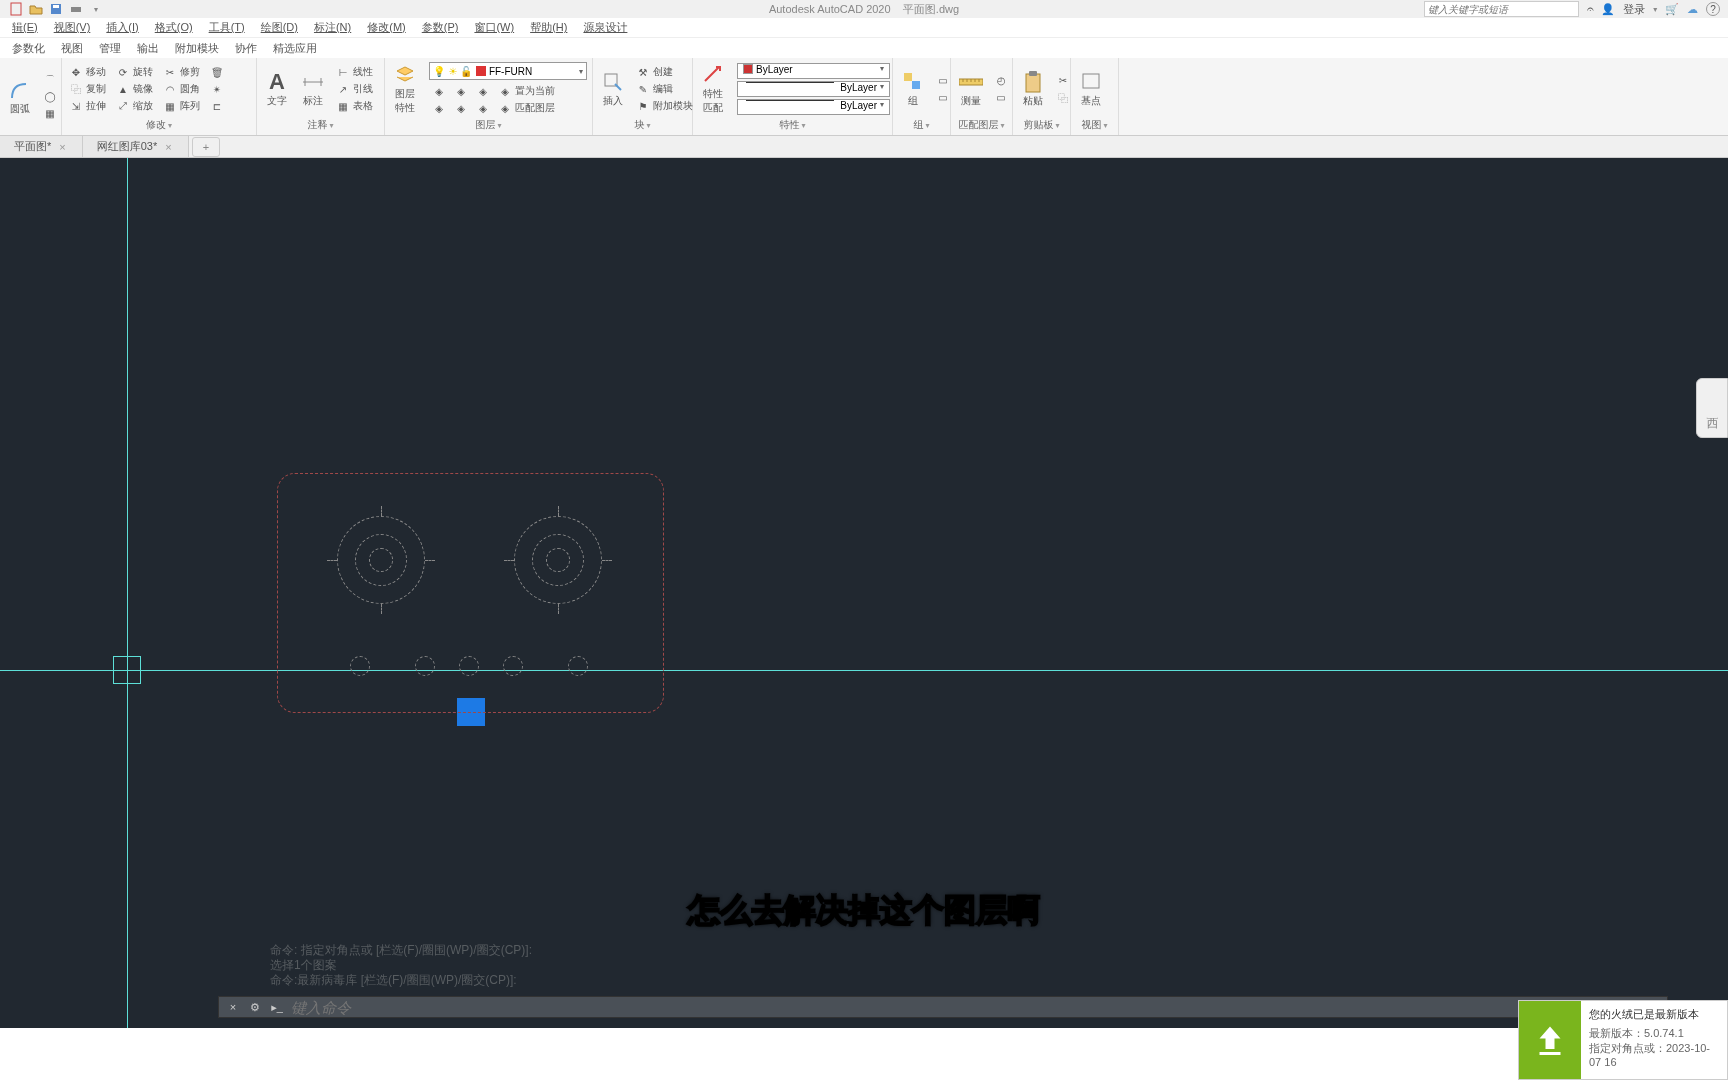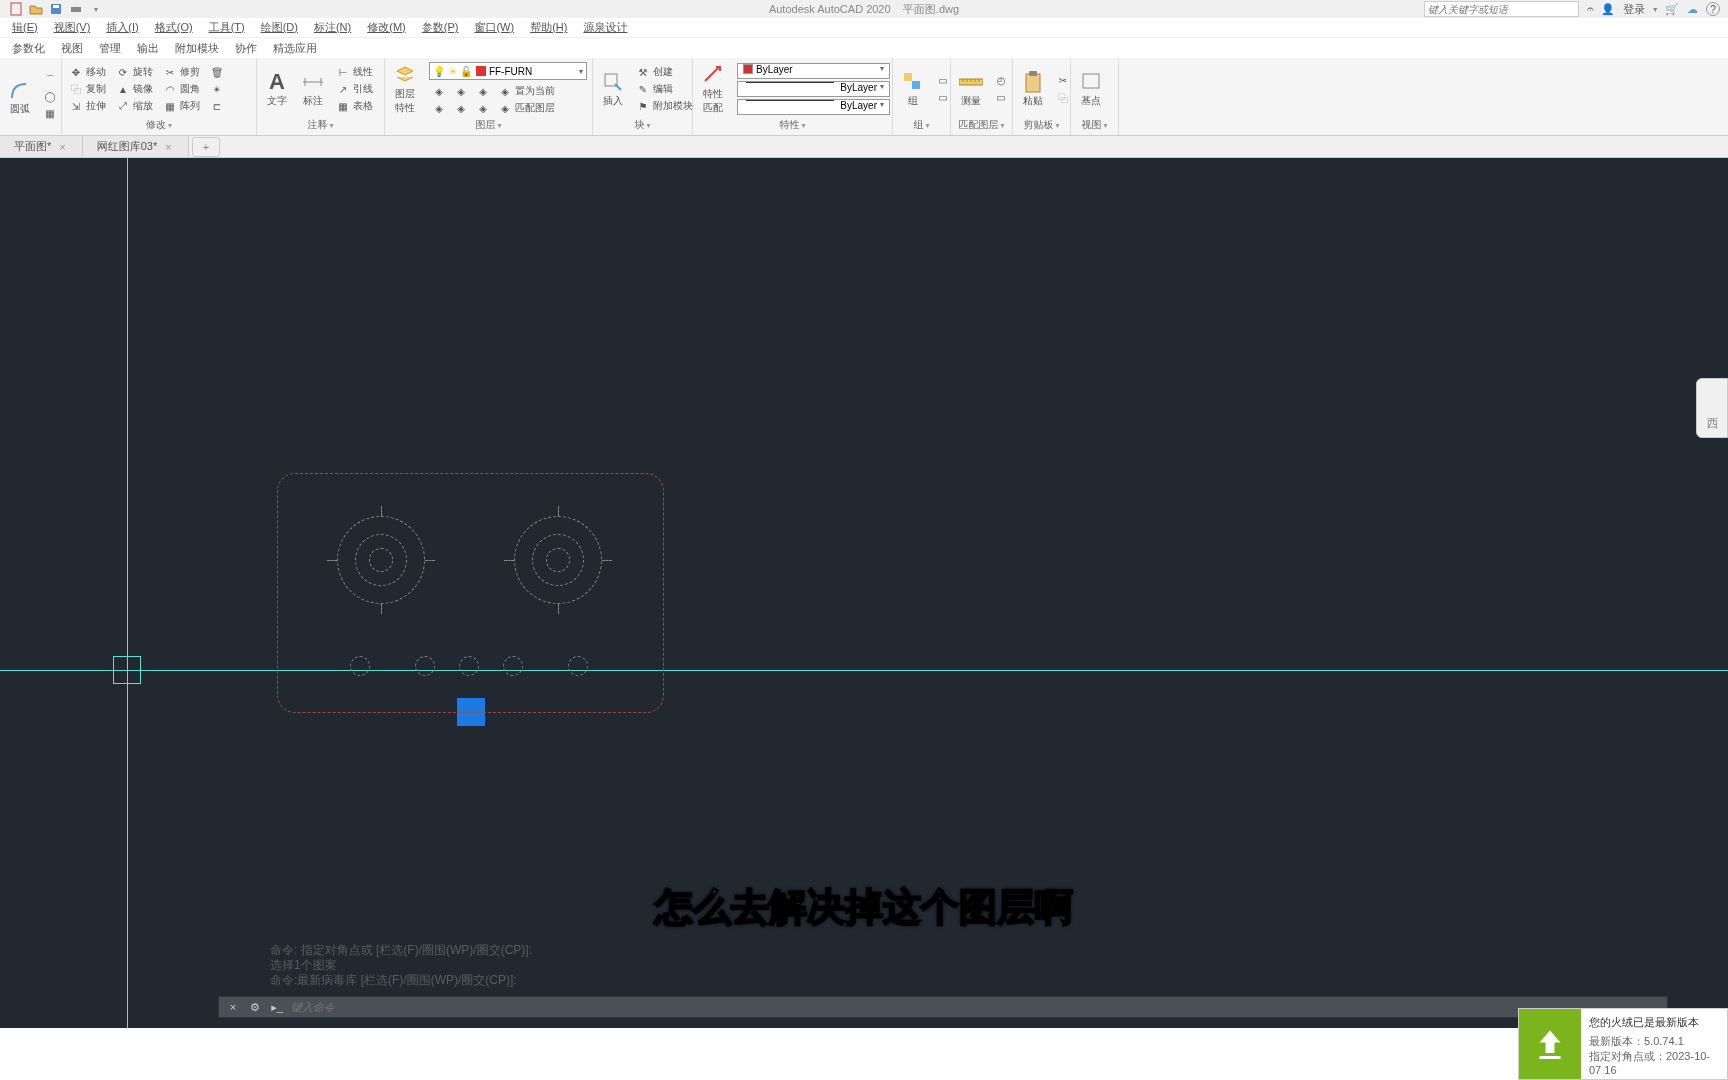--- a/index.html
+++ b/index.html
@@ -53,28 +53,28 @@
 .drawing-rect { position: absolute; border: 1px dashed #a04848; border-radius: 18px; left: 277px; top: 315px; width: 387px; height: 240px; }
 .burner { position: absolute; width: 88px; height: 88px; }
 .burner .c1 { position: absolute; inset: 0; border: 1px dashed #888; border-radius: 50%; }
 .burner .c2 { position: absolute; inset: 18px; border: 1px dashed #888; border-radius: 50%; }
 .burner .c3 { position: absolute; inset: 32px; border: 1px dashed #888; border-radius: 50%; }
 .burner .tick { position:absolute; width:1px; height:10px; border-left:1px dashed #888; left:50%; }
 .knob { position: absolute; width: 20px; height: 20px; border: 1px dashed #888; border-radius: 50%; top: 498px; }
 
 .side-badge { position:absolute; right:0; top:220px; width:32px; height:60px; background:#f0f0f0; border:1px solid #ccc; border-radius:6px 0 0 6px; display:flex; align-items:center; justify-content:center; font-size:12px; color:#888; writing-mode:vertical-rl;}
 
-.subtitle { position: absolute; bottom: 95px; left: 50%; transform: translateX(-50%); font-size: 38px; font-weight: bold; color: #fff; -webkit-text-stroke: 2px #000; text-shadow: 0 0 4px #000; }
+.subtitle { position: absolute; bottom: 95px; left: 50%; transform: translateX(-50%); font-size: 32px; font-weight: bold; color: #fff; -webkit-text-stroke: 2px #000; text-shadow: 0 0 4px #000; }
 
 .cmd-hint { position: absolute; bottom: 40px; left: 270px; color: #575c60; font-size: 12px; line-height: 15px; }
 .command-line { position: absolute; bottom: 10px; left: 218px; right: 60px; height: 22px; background: #4a5057; border: 1px solid #333; display: flex; align-items: center; gap: 6px; padding: 0 6px; }
 .command-line .cmd-btn { width: 16px; height: 16px; color: #ccc; font-size: 11px; display:flex;align-items:center;justify-content:center; cursor:pointer;}
-.command-line .cmd-input { flex: 1; background: transparent; border: none; color: #aaa; font-size: 11px; font-style: italic; }
-
-.notification { position: absolute; bottom: 0; right: 0; width: 210px; height: 72px; background: #fff; border: 1px solid #ccc; display: flex; }
+.command-line .cmd-input { flex: 1; background: transparent; border: none; color: #aaa; font-size: 15px; font-style: italic; }
+
+.notification { position: absolute; bottom: 0; right: 0; width: 210px; height: 80px; background: #fff; border: 1px solid #ccc; display: flex; }
 .notification .not-icon { width: 62px; background: #7ab51d; display: flex; align-items: center; justify-content: center; }
 .notification .not-icon svg { width: 36px; height: 36px; }
 .notification .not-text { flex: 1; padding: 6px 8px; font-size: 11px; color: #666; }
 .notification .not-text .not-title { color: #333; margin-bottom: 4px; font-size:11px;}
 </style>
 </head>
 <body>
 
 <div class="title-bar">
   <div class="left">

